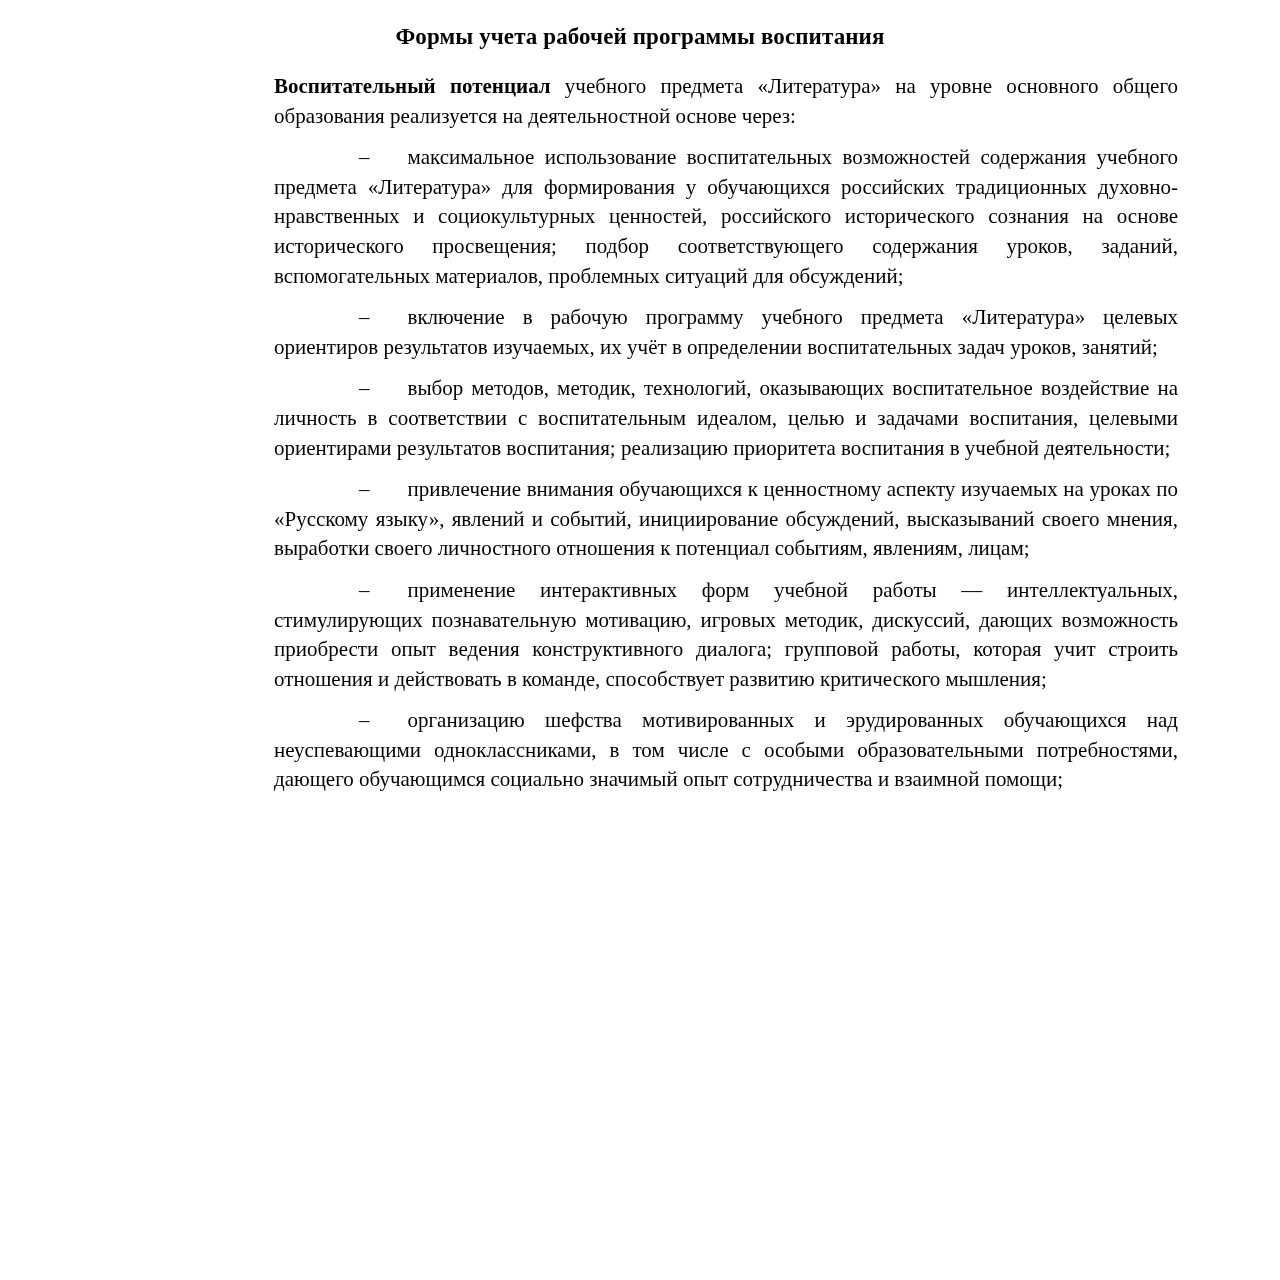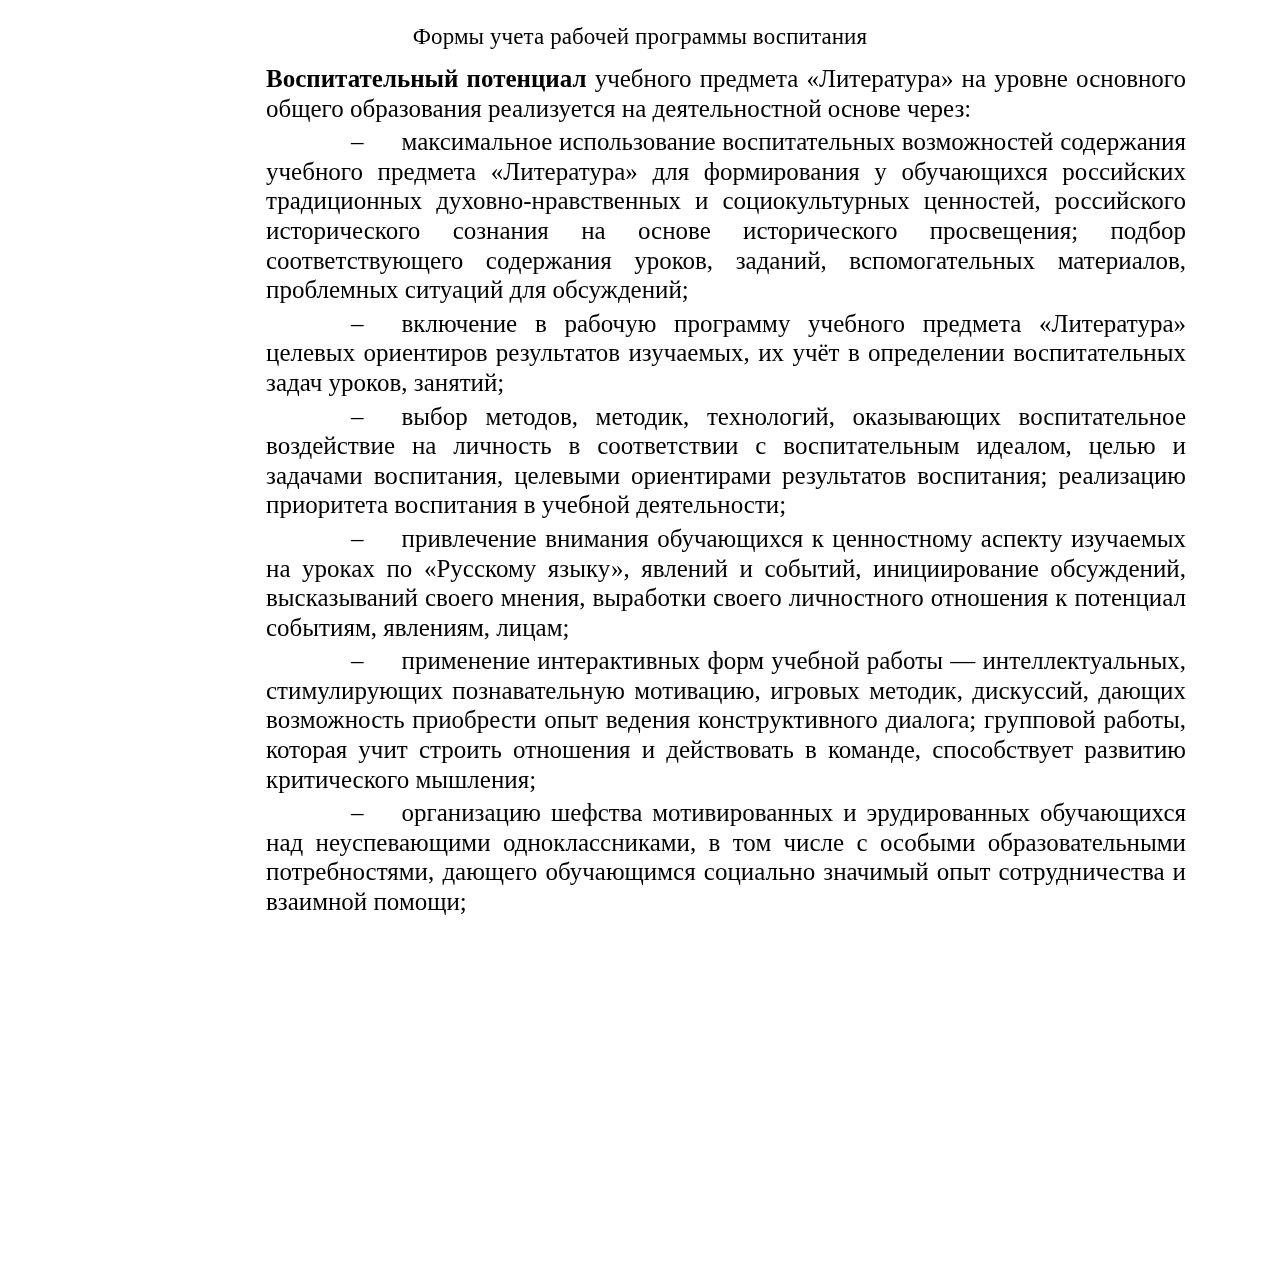--- a/index.html
+++ b/index.html
@@ -16,34 +16,34 @@
     font-family: "Liberation Serif", "DejaVu Serif", serif;
     color: #000000;
   }
   .doc-title {
     position: absolute;
     top: 8px;
     left: 0;
     width: 1280px;
     text-align: center;
     font-size: 23px;
-    font-weight: normal;
+    font-weight: bold;
     letter-spacing: 0.1px;
     line-height: 28px;
   }
   .body-block {
     position: absolute;
     top: 60px;
     left: 262px;
     width: 928px;
   }
   p.para {
-    margin: 4px;
+    margin: 12px;
     padding: 0;
-    font-size: 25px;
+    font-size: 21px;
     line-height: 29.6px;
     text-align: justify;
     text-justify: inter-word;
     text-indent: 0;
     hyphens: none;
   }
   p.lead {
     text-indent: 0;
   }
   p.bullet {

